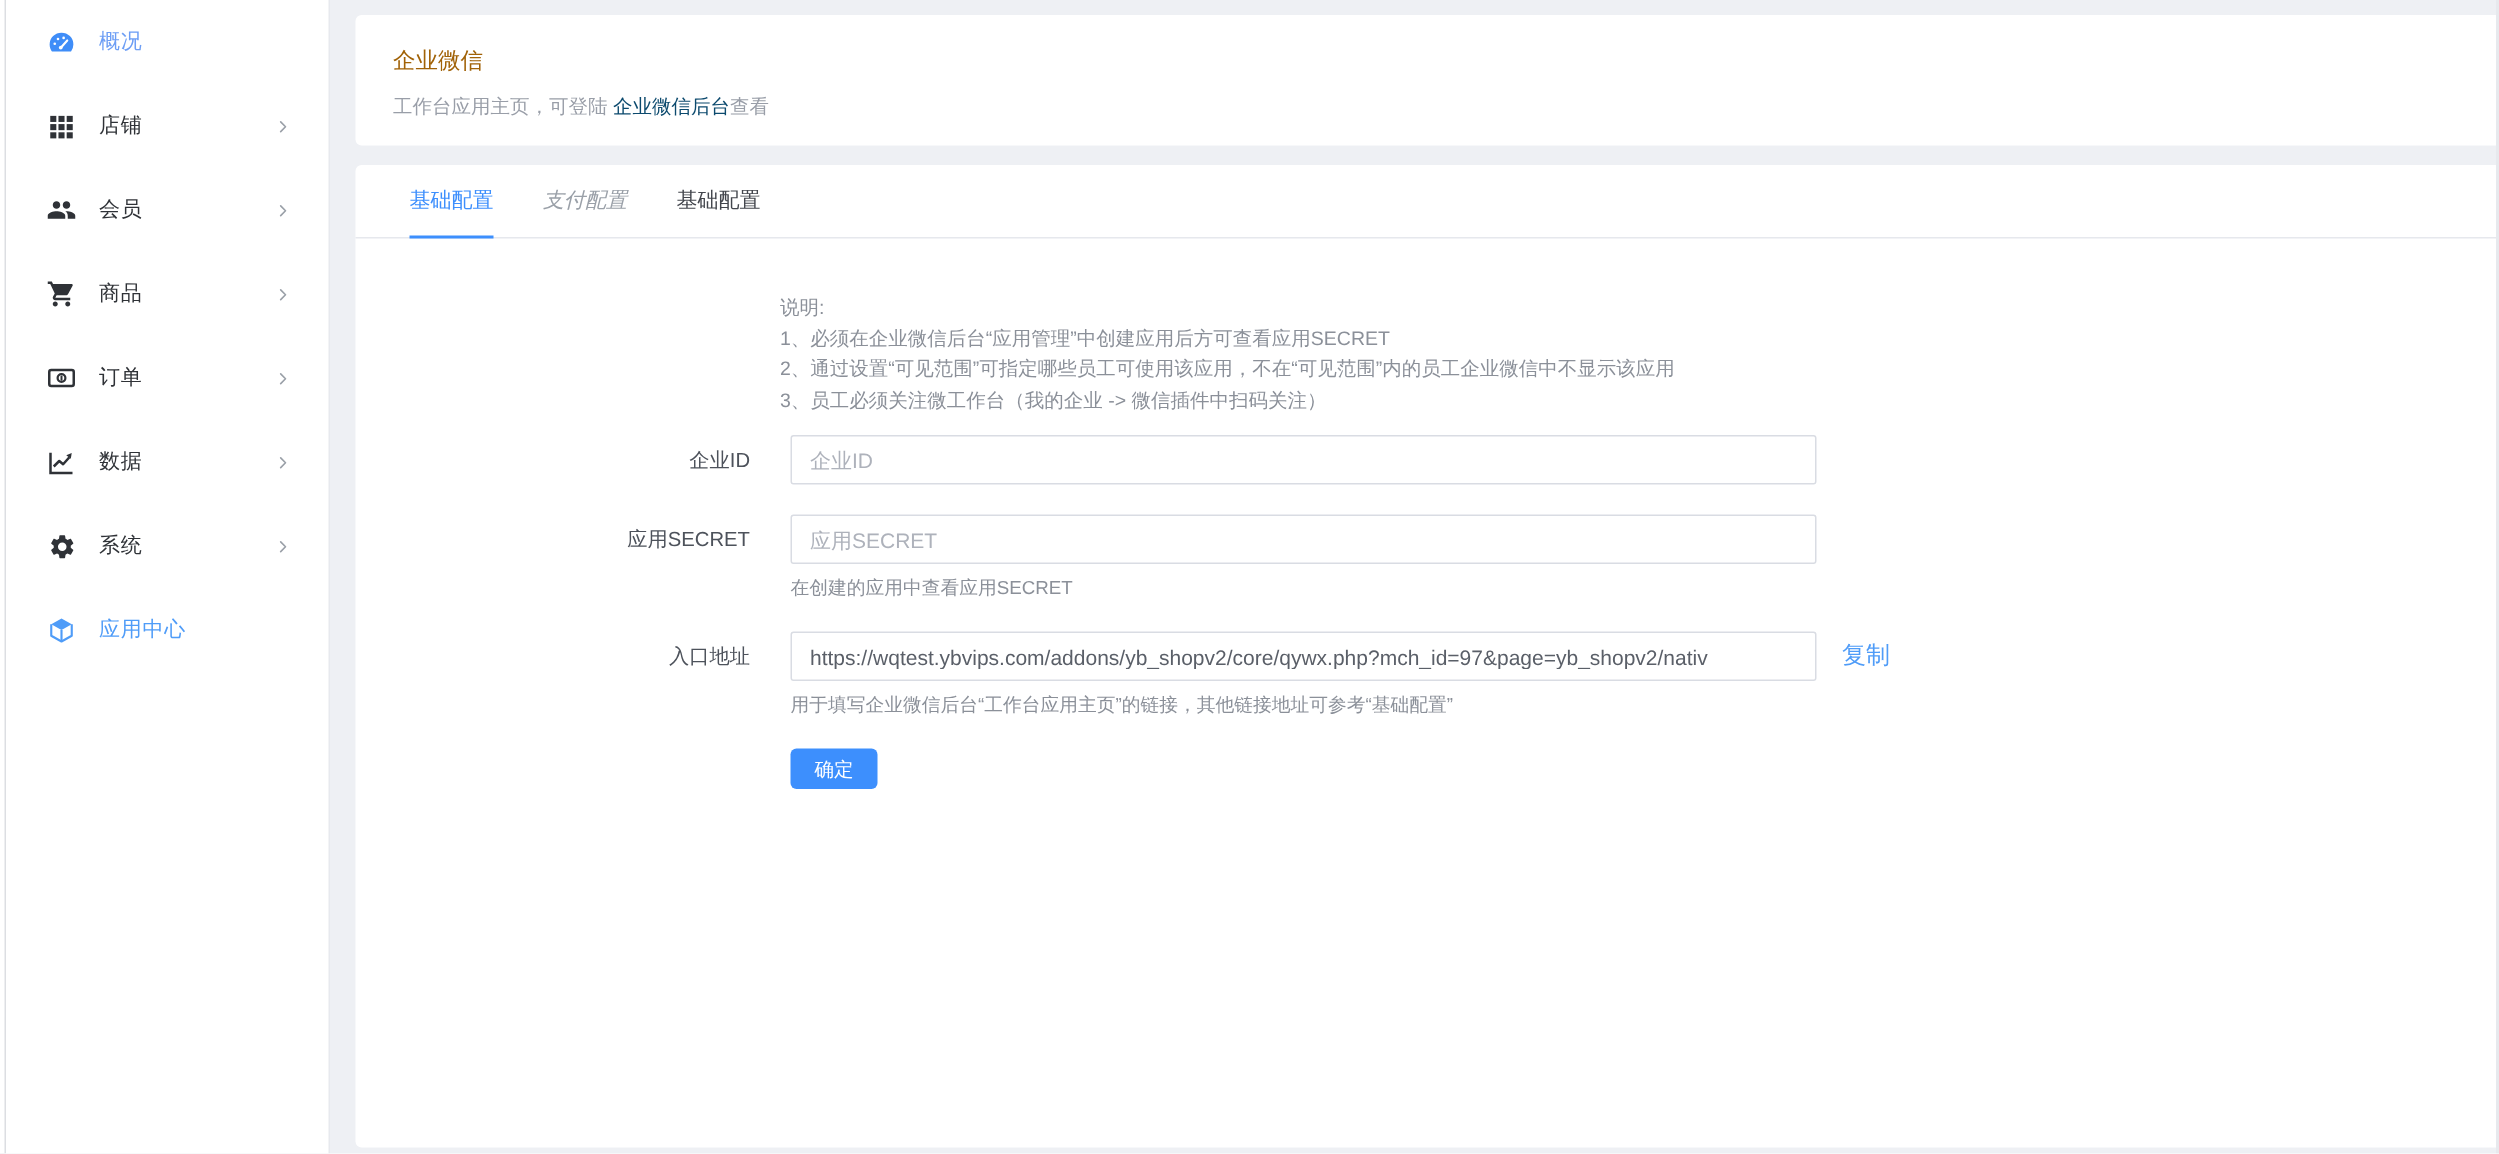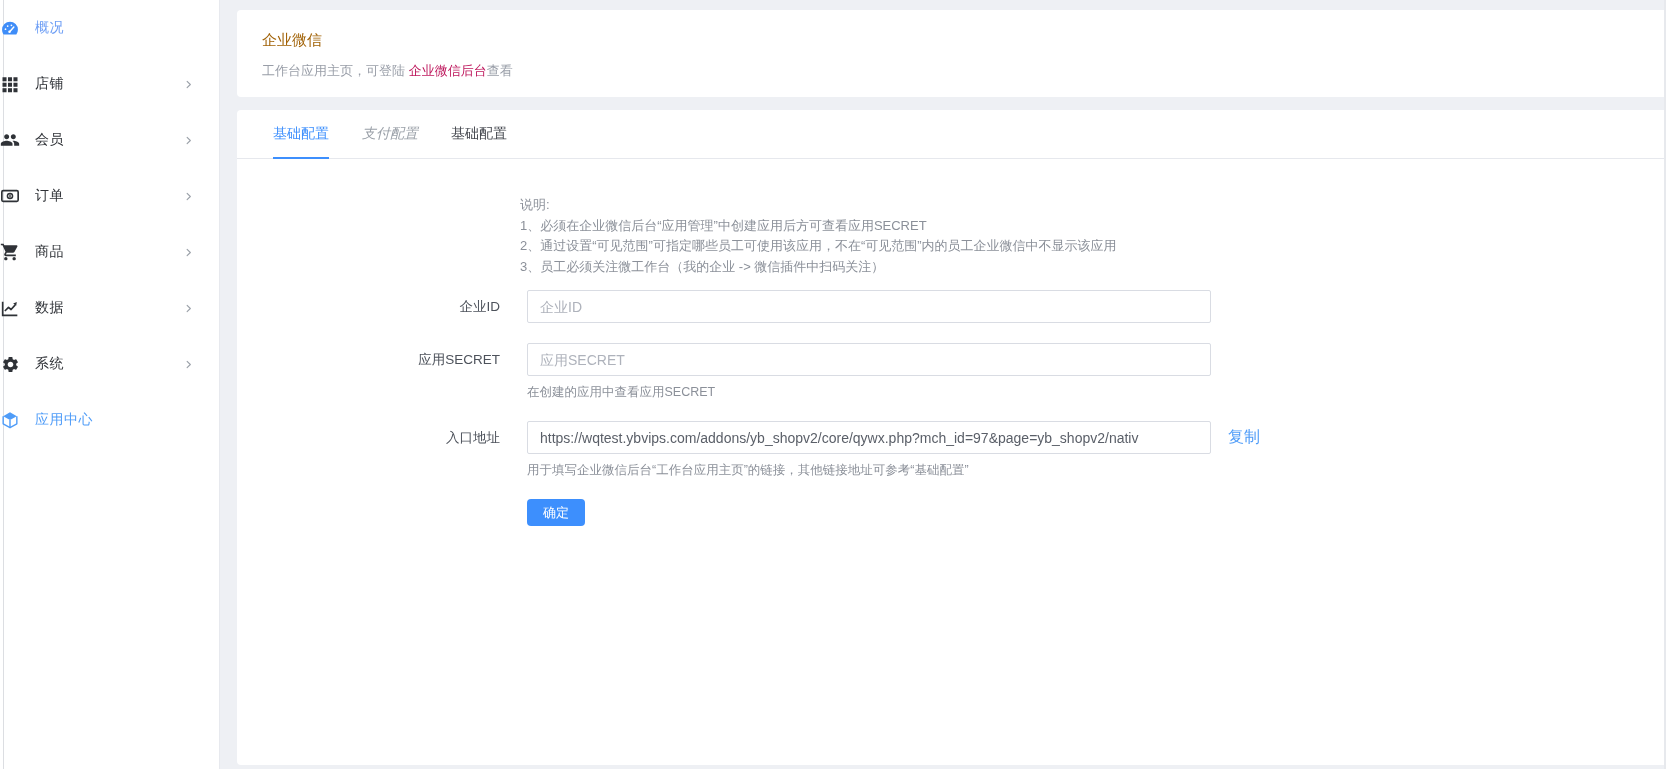--- a/index.html
+++ b/index.html
@@ -15,38 +15,38 @@
   
   .sidebar {
     position: absolute; left: 0; top: 0; bottom: 0; width: 220px;
     background: #fff;
     border-right: 1px solid #e7e9ee;
     box-shadow: inset 3px 0 0 #fff, inset 4px 0 0 #dcdee2;
     z-index: 2;
   }
   .side-item {
     height: 56px; display: flex; align-items: center;
-    cursor: pointer;
+    padding-left: 31px; cursor: pointer;
   }
   .sicon { width: 20px; height: 20px; margin-right: 15px; display: flex; align-items: center; justify-content: center; flex: none; }
   .sicon svg { display: block; }
   .slabel { font-size: 14px; color: #2f3237; letter-spacing: .5px; }
   .slabel.blue-light { color: #6d9ef5; }
   .slabel.blue { color: #4f9cf8; }
   .chev { margin-left: auto; margin-right: 25px; display: flex; }
 
   
   .card {
     position: absolute; left: 237px; right: -6px;
     background: #fff; border-radius: 4px;
   }
   .header-card { top: 10px; height: 87px; padding: 21px 25px; }
   .page-title { font-size: 15px; color: #a16207; margin-bottom: 12px; }
   .page-subtitle { font-size: 13px; color: #999ea8; }
-  .page-subtitle a { color: #be185d; text-decoration: none; cursor: pointer; }
+  .page-subtitle a { color: #0c4a6e; text-decoration: none; cursor: pointer; }
 
   .main-card { top: 110px; height: 655px; }
 
   
   .tabs { height: 49px; border-bottom: 1px solid #e6e8ed; padding-left: 36px; display: flex; }
   .tab {
     margin-right: 33px; font-size: 14px; line-height: 47px;
     cursor: pointer; position: relative; color: #43464d;
   }
   .tab.active { color: #3d8ffd; }
@@ -133,41 +133,41 @@
     <span class="slabel">会员</span>
     <span class="chev">
       <svg width="11" height="11" viewBox="0 0 24 24">
           <path d="M9 5l7 7-7 7" fill="none" stroke="#9aa0a8" stroke-width="2.4" stroke-linecap="round" stroke-linejoin="round"></path>
         </svg>
     </span>
   </div>
 
   <div class="side-item">
     <span class="sicon">
+      <svg width="20" height="20" viewBox="0 0 24 24" fill="#2f3237">
+        <path d="M7 18c-1.1 0-1.99.9-1.99 2S5.9 22 7 22s2-.9 2-2-.9-2-2-2zM1 2v2h2l3.6 7.59-1.35 2.45c-.16.28-.25.61-.25.96 0 1.1.9 2 2 2h12v-2H7.42c-.14 0-.25-.11-.25-.25l.03-.12.9-1.63h7.45c.75 0 1.41-.41 1.75-1.03l3.58-6.49c.08-.14.12-.31.12-.48 0-.55-.45-1-1-1H5.21l-.94-2H1zm16 16c-1.1 0-1.99.9-1.99 2s.89 2 1.99 2 2-.9 2-2-.9-2-2-2z"></path>
+      </svg>
+    </span>
+    <span class="slabel">商品</span>
+    <span class="chev">
+      <svg width="11" height="11" viewBox="0 0 24 24">
+          <path d="M9 5l7 7-7 7" fill="none" stroke="#9aa0a8" stroke-width="2.4" stroke-linecap="round" stroke-linejoin="round"></path>
+        </svg>
+    </span>
+  </div>
+
+  <div class="side-item">
+    <span class="sicon">
       <svg width="20" height="20" viewBox="0 0 24 24">
         <rect x="2.2" y="5.6" width="19.6" height="12.8" rx="1.6" fill="none" stroke="#2f3237" stroke-width="2"></rect>
         <circle cx="12" cy="12" r="3.1" fill="none" stroke="#2f3237" stroke-width="1.8"></circle>
         <path d="M12 10.7v2.6" stroke="#2f3237" stroke-width="1.6" stroke-linecap="round"></path>
       </svg>
     </span>
     <span class="slabel">订单</span>
-    <span class="chev">
-      <svg width="11" height="11" viewBox="0 0 24 24">
-          <path d="M9 5l7 7-7 7" fill="none" stroke="#9aa0a8" stroke-width="2.4" stroke-linecap="round" stroke-linejoin="round"></path>
-        </svg>
-    </span>
-  </div>
-
-  <div class="side-item">
-    <span class="sicon">
-      <svg width="20" height="20" viewBox="0 0 24 24" fill="#2f3237">
-        <path d="M7 18c-1.1 0-1.99.9-1.99 2S5.9 22 7 22s2-.9 2-2-.9-2-2-2zM1 2v2h2l3.6 7.59-1.35 2.45c-.16.28-.25.61-.25.96 0 1.1.9 2 2 2h12v-2H7.42c-.14 0-.25-.11-.25-.25l.03-.12.9-1.63h7.45c.75 0 1.41-.41 1.75-1.03l3.58-6.49c.08-.14.12-.31.12-.48 0-.55-.45-1-1-1H5.21l-.94-2H1zm16 16c-1.1 0-1.99.9-1.99 2s.89 2 1.99 2 2-.9 2-2-.9-2-2-2z"></path>
-      </svg>
-    </span>
-    <span class="slabel">商品</span>
     <span class="chev">
       <svg width="11" height="11" viewBox="0 0 24 24">
           <path d="M9 5l7 7-7 7" fill="none" stroke="#9aa0a8" stroke-width="2.4" stroke-linecap="round" stroke-linejoin="round"></path>
         </svg>
     </span>
   </div>
 
   <div class="side-item">
     <span class="sicon">
       <svg width="20" height="20" viewBox="0 0 24 24">

